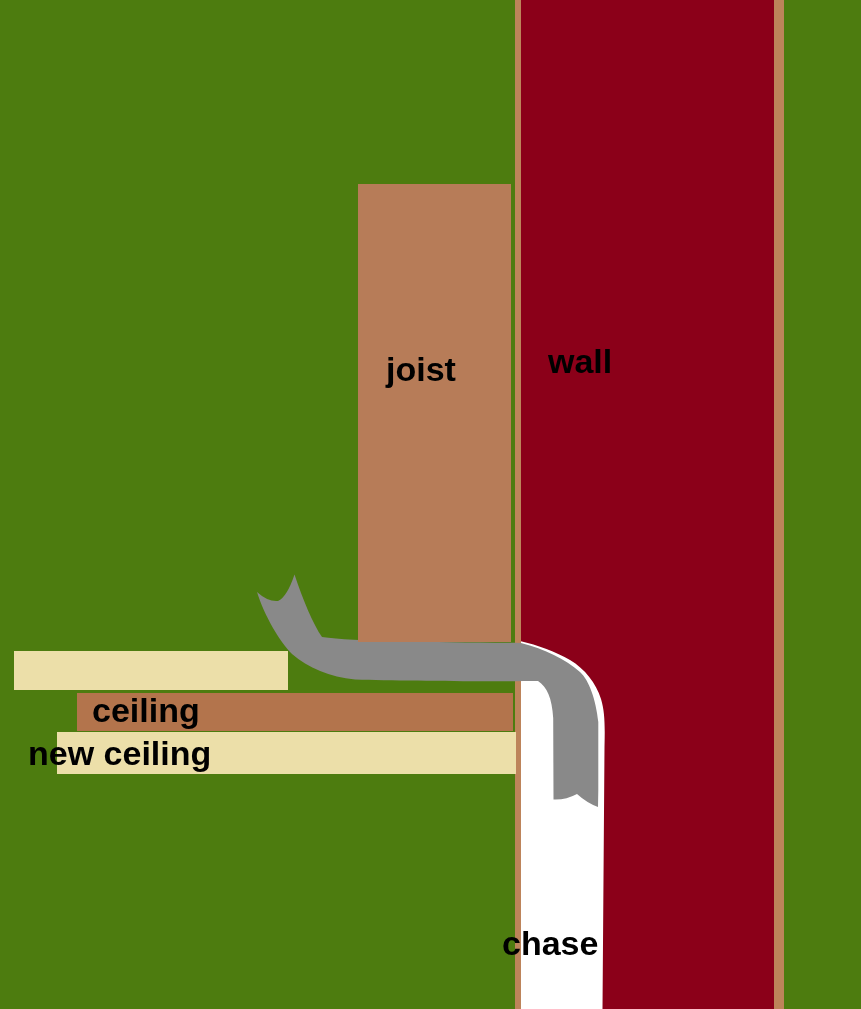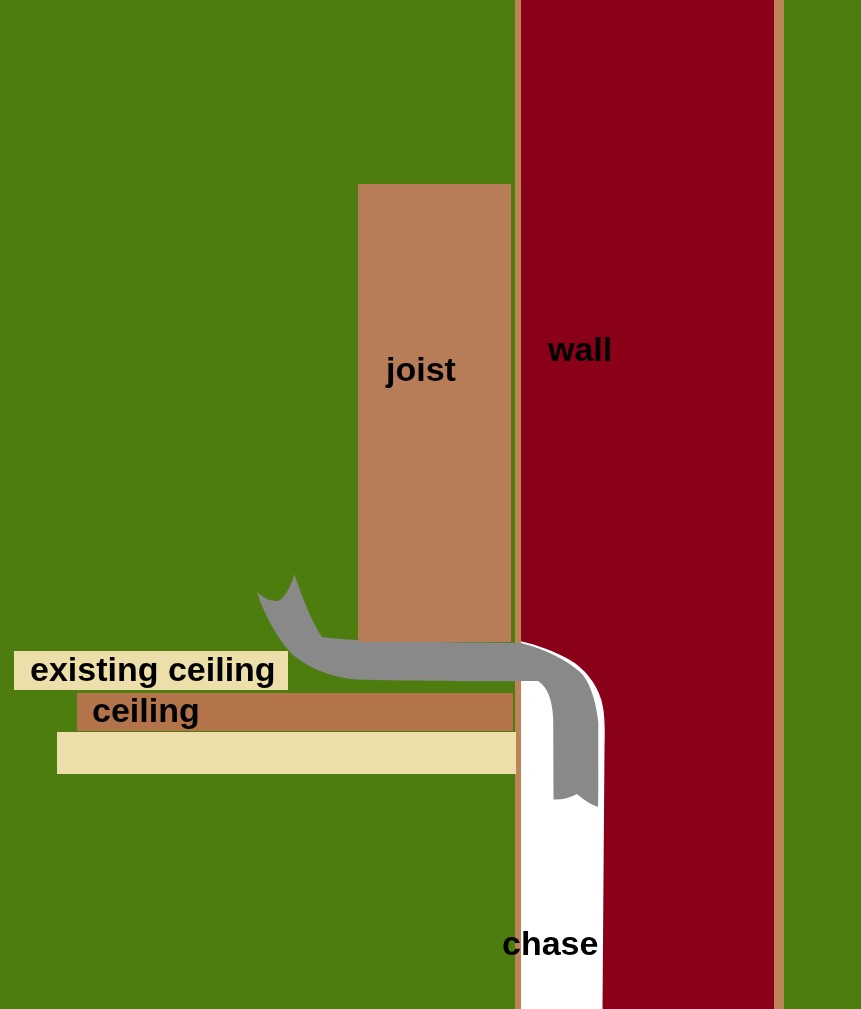--- a/index.html
+++ b/index.html
@@ -63,22 +63,22 @@
              C 330 677 308 668 292 654
              C 280 642 264 615 257 592
              Q 268 602 278 601
              Q 287 597 294.5 574.5 Z" fill="#898989"></path>
 
     <rect x="358" y="184" width="153" height="458" fill="#b77c58"></rect>
   </svg>
 
   <div class="label" style="left:386px; top:352px;">joist</div>
 
-  <div class="label" style="left:548px; top:332px;">wall</div>
+  <div class="label" style="left:548px; top:344px;">wall</div>
 
-  <div class="label" style="left:30px; top:652px;">existing ceiling</div>
 
   <div class="label" style="left:92px; top:693px;">ceiling</div>
 
+  <div class="label" style="left:28px; top:736px;">new ceiling</div>
 
   <div class="label" style="left:502px; top:899px;margin-top:27px;">chase</div>
 
 </div>
 
 </body></html>

